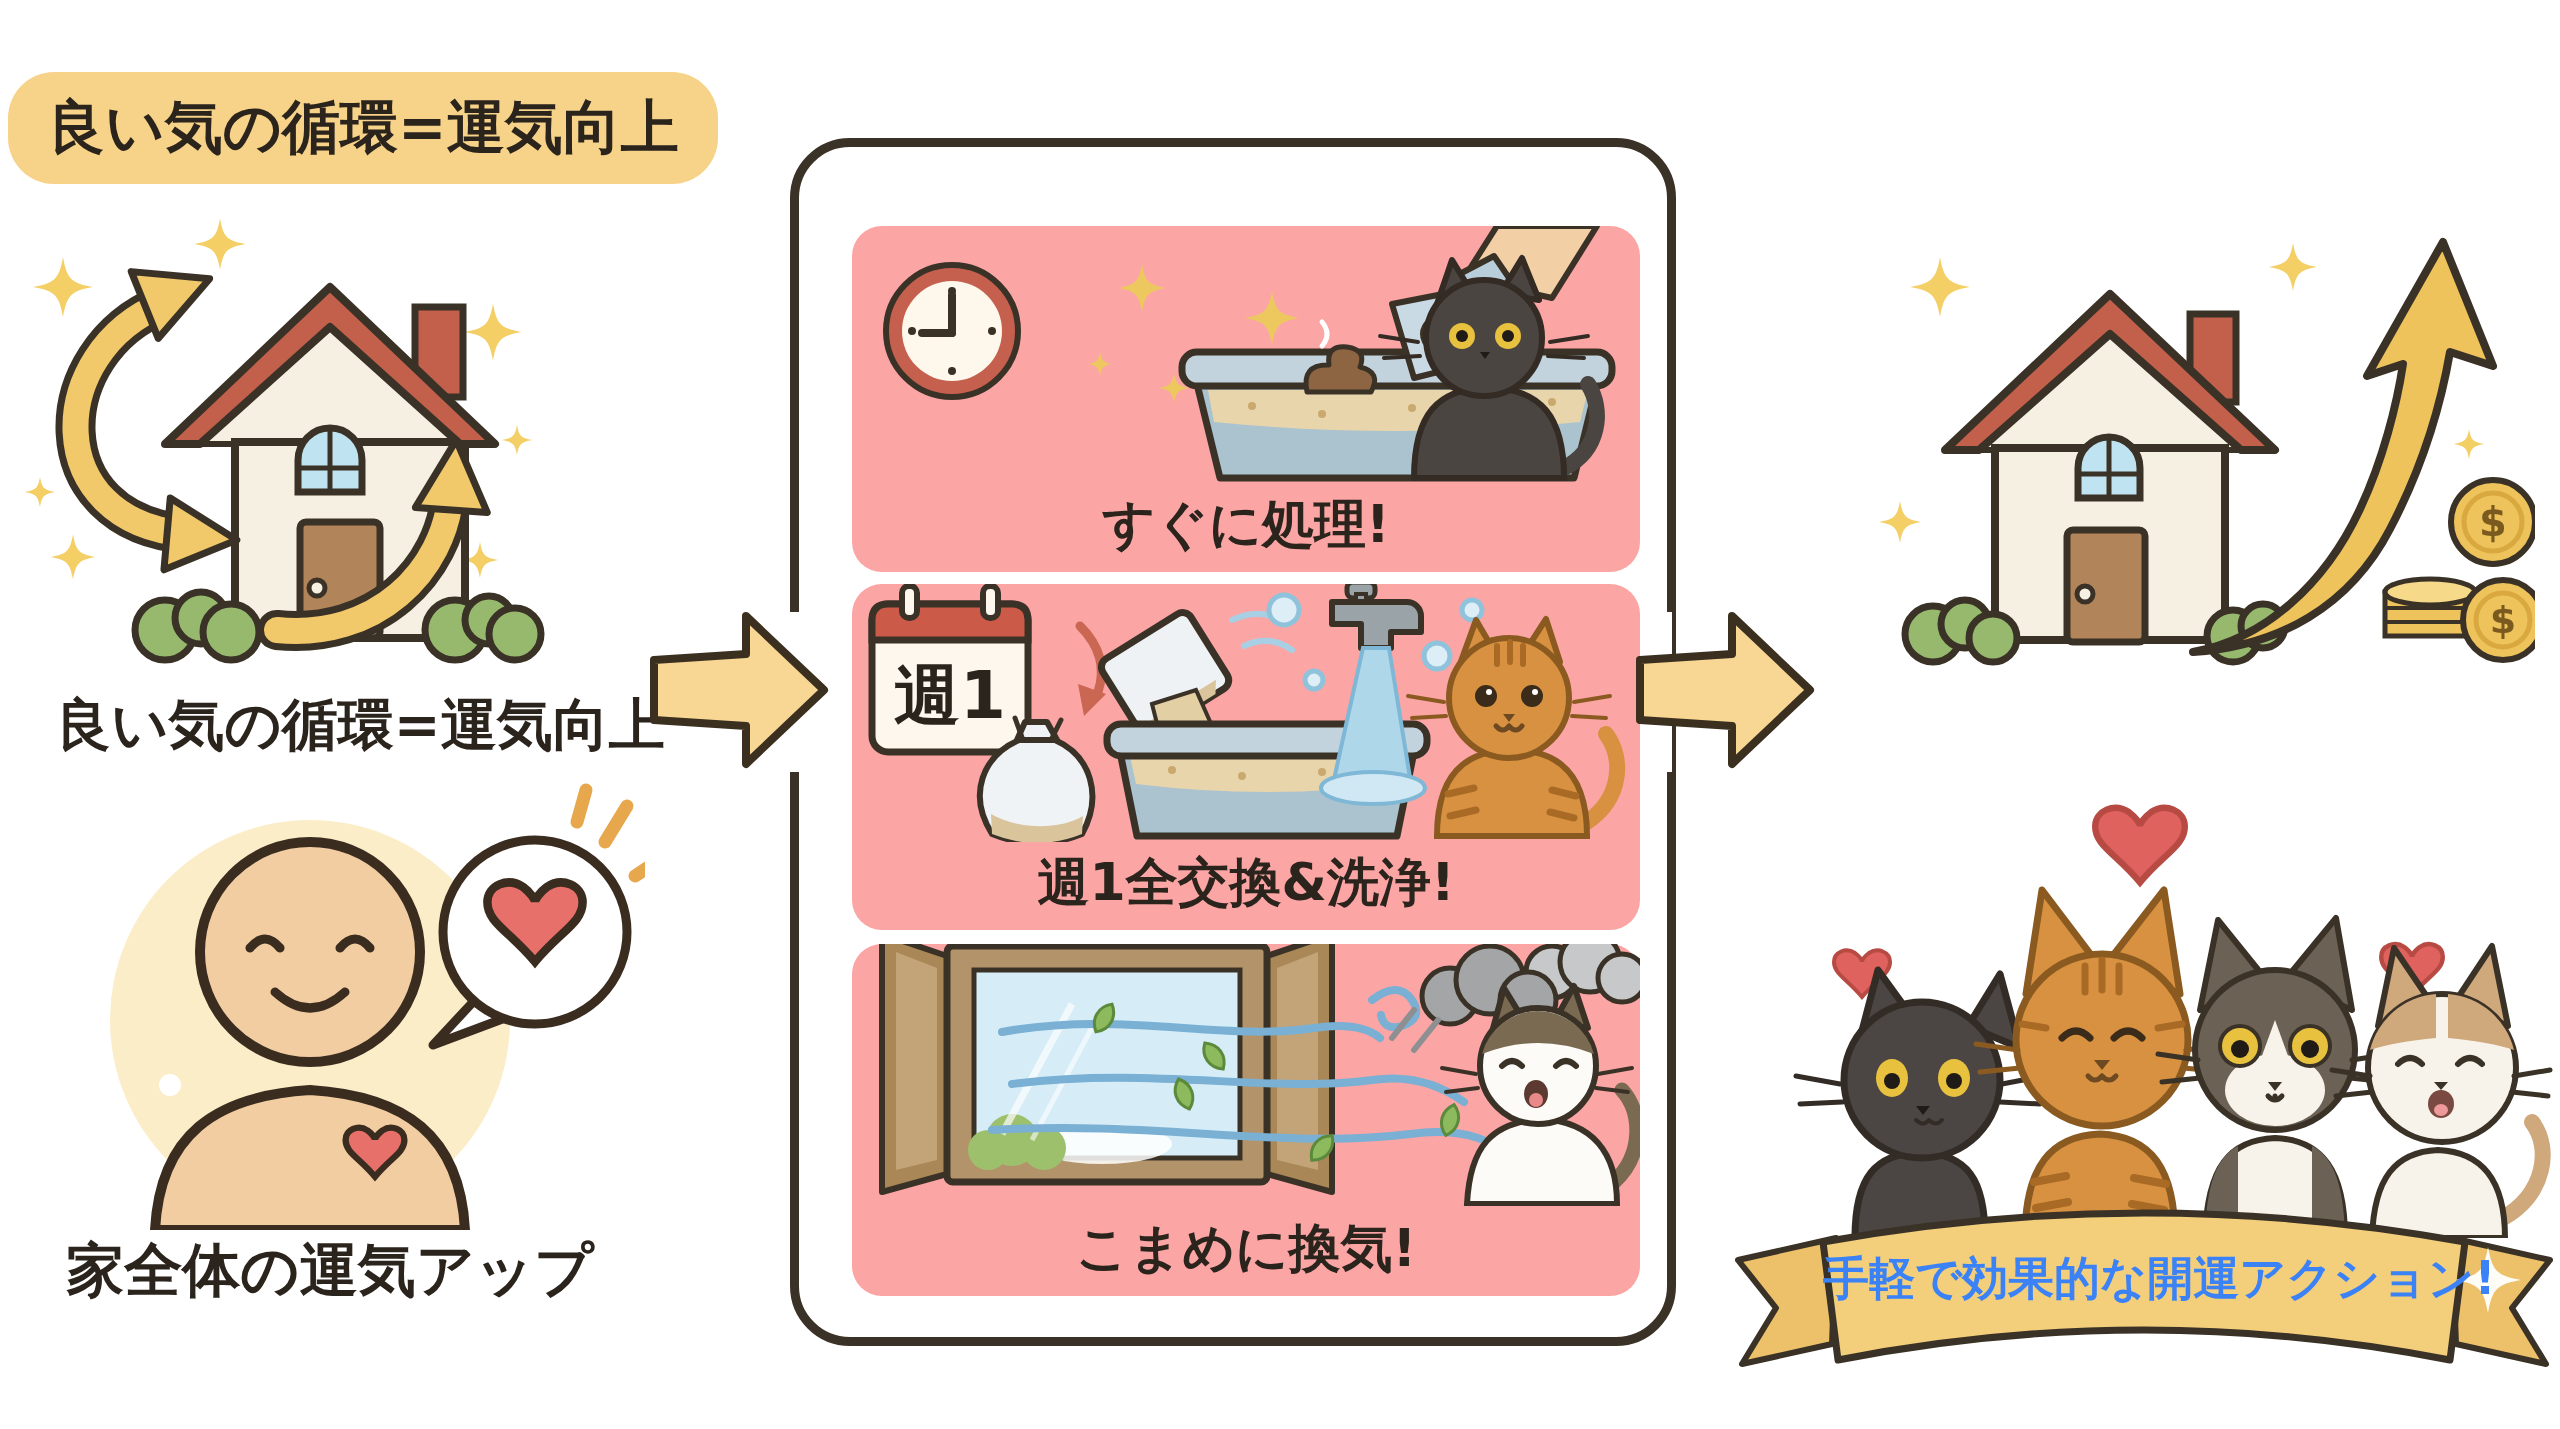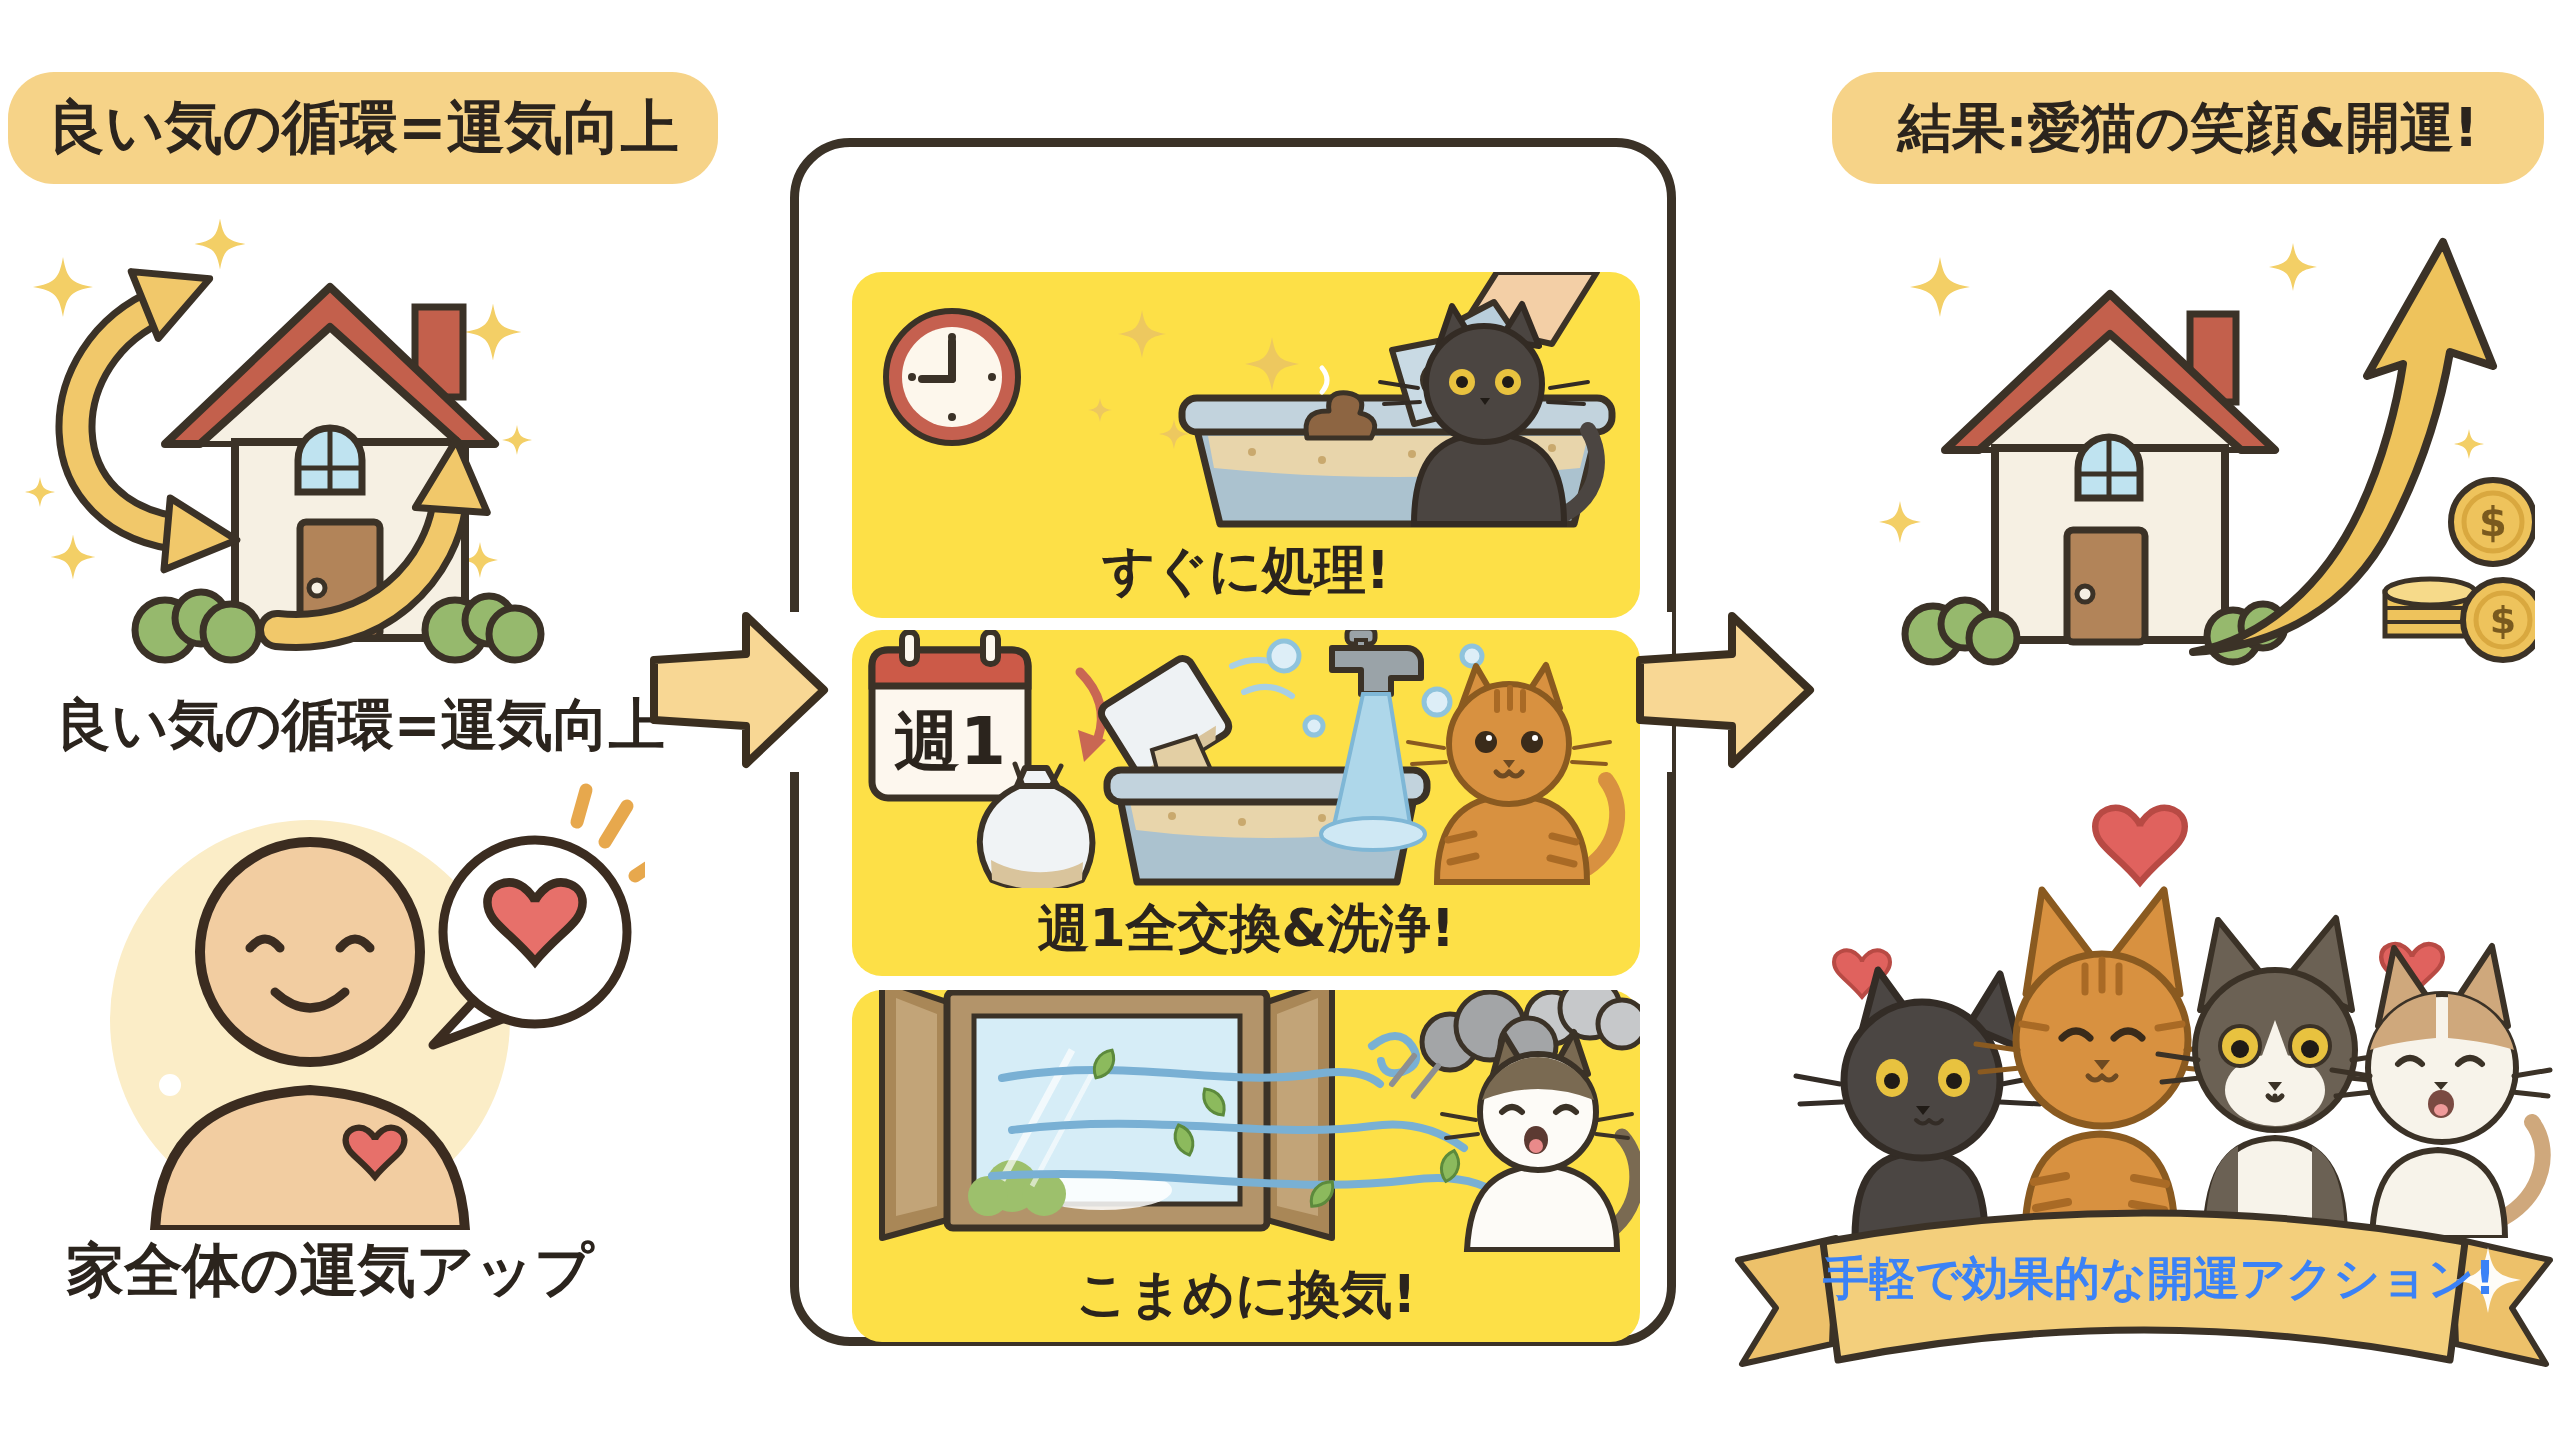--- a/index.html
+++ b/index.html
@@ -5,21 +5,21 @@
   html,body{margin:0;padding:0;background:#ffffff;}
   .canvas{position:relative;width:2560px;height:1429px;background:#ffffff;overflow:hidden;
           font-family:"DejaVu Sans","Liberation Sans",sans-serif;color:#2b241d;padding-left:32px;}
   .abs{position:absolute;}
   .pill{position:absolute;background:#f6d388;display:flex;align-items:center;justify-content:center;
         font-weight:800;color:#2b241d;text-align:center;white-space:nowrap;}
   .caption{position:absolute;text-align:center;font-weight:800;color:#2b241d;white-space:nowrap;}
   .frame{position:absolute;left:790px;top:138px;width:868px;height:1190px;
          border:9px solid #3b3227;border-radius:60px;background:transparent;}
   .gap{position:absolute;background:#ffffff;}
-  .panel{position:absolute;background:#fde047;border-radius:30px;margin-top:46px;}
+  .panel{position:absolute;background:#fca5a5;border-radius:30px;}
   .panel-caption{position:absolute;left:0;bottom:12px;width:100%;text-align:center;
                  font-weight:800;font-size:52px;color:#2b241d;white-space:nowrap;}
   .banner-text{position:absolute;text-align:center;font-weight:800;font-size:46px;color:#3b82f6;white-space:nowrap;}
   svg{display:block;}
 </style>
 </head>
 <body>
 
 <div class="canvas">
 
@@ -337,23 +337,20 @@
     </div>
   </div>
 
   <svg class="abs" style="left:648px;top:598px;" width="182" height="184" viewBox="0 0 182 184">
     <path d="M 6 62 L 98 56 L 98 18 L 176 92 L 98 166 L 98 128 L 6 122 Z" fill="#f8d794" stroke="#3b2f20" stroke-width="8" stroke-linejoin="round"></path>
   </svg>
   <svg class="abs" style="left:1634px;top:598px;" width="182" height="184" viewBox="0 0 182 184">
     <path d="M 6 62 L 98 56 L 98 18 L 176 92 L 98 166 L 98 128 L 6 122 Z" fill="#f8d794" stroke="#3b2f20" stroke-width="8" stroke-linejoin="round"></path>
   </svg>
 
-  <div class="pill" style="left:1832px;top:72px;width:712px;height:112px;border-radius:46px;font-size:54px;">
-    <span>結果:愛猫の笑顔&amp;開運!</span>
-  </div>
 
   <svg class="abs" style="left:1845px;top:192px;" width="690" height="475" viewBox="0 0 690 475">
     <g fill="#f3cf66">
       <path transform="translate(95,95)" d="M0 -30 C4 -8 8 -4 30 0 C8 4 4 8 0 30 C-4 8 -8 4 -30 0 C-8 -4 -4 -8 0 -30 Z"></path>
       <path transform="translate(448,75) scale(0.8)" d="M0 -30 C4 -8 8 -4 30 0 C8 4 4 8 0 30 C-4 8 -8 4 -30 0 C-8 -4 -4 -8 0 -30 Z"></path>
       <path transform="translate(55,330) scale(0.7)" d="M0 -30 C4 -8 8 -4 30 0 C8 4 4 8 0 30 C-4 8 -8 4 -30 0 C-8 -4 -4 -8 0 -30 Z"></path>
       <path transform="translate(195,260) scale(0.6)" d="M0 -30 C4 -8 8 -4 30 0 C8 4 4 8 0 30 C-4 8 -8 4 -30 0 C-8 -4 -4 -8 0 -30 Z"></path>
       <path transform="translate(345,300) scale(0.45)" d="M0 -30 C4 -8 8 -4 30 0 C8 4 4 8 0 30 C-4 8 -8 4 -30 0 C-8 -4 -4 -8 0 -30 Z"></path>
       <path transform="translate(624,252) scale(0.5)" d="M0 -30 C4 -8 8 -4 30 0 C8 4 4 8 0 30 C-4 8 -8 4 -30 0 C-8 -4 -4 -8 0 -30 Z"></path>
       <path transform="translate(205,350) scale(0.4)" d="M0 -30 C4 -8 8 -4 30 0 C8 4 4 8 0 30 C-4 8 -8 4 -30 0 C-8 -4 -4 -8 0 -30 Z"></path>

